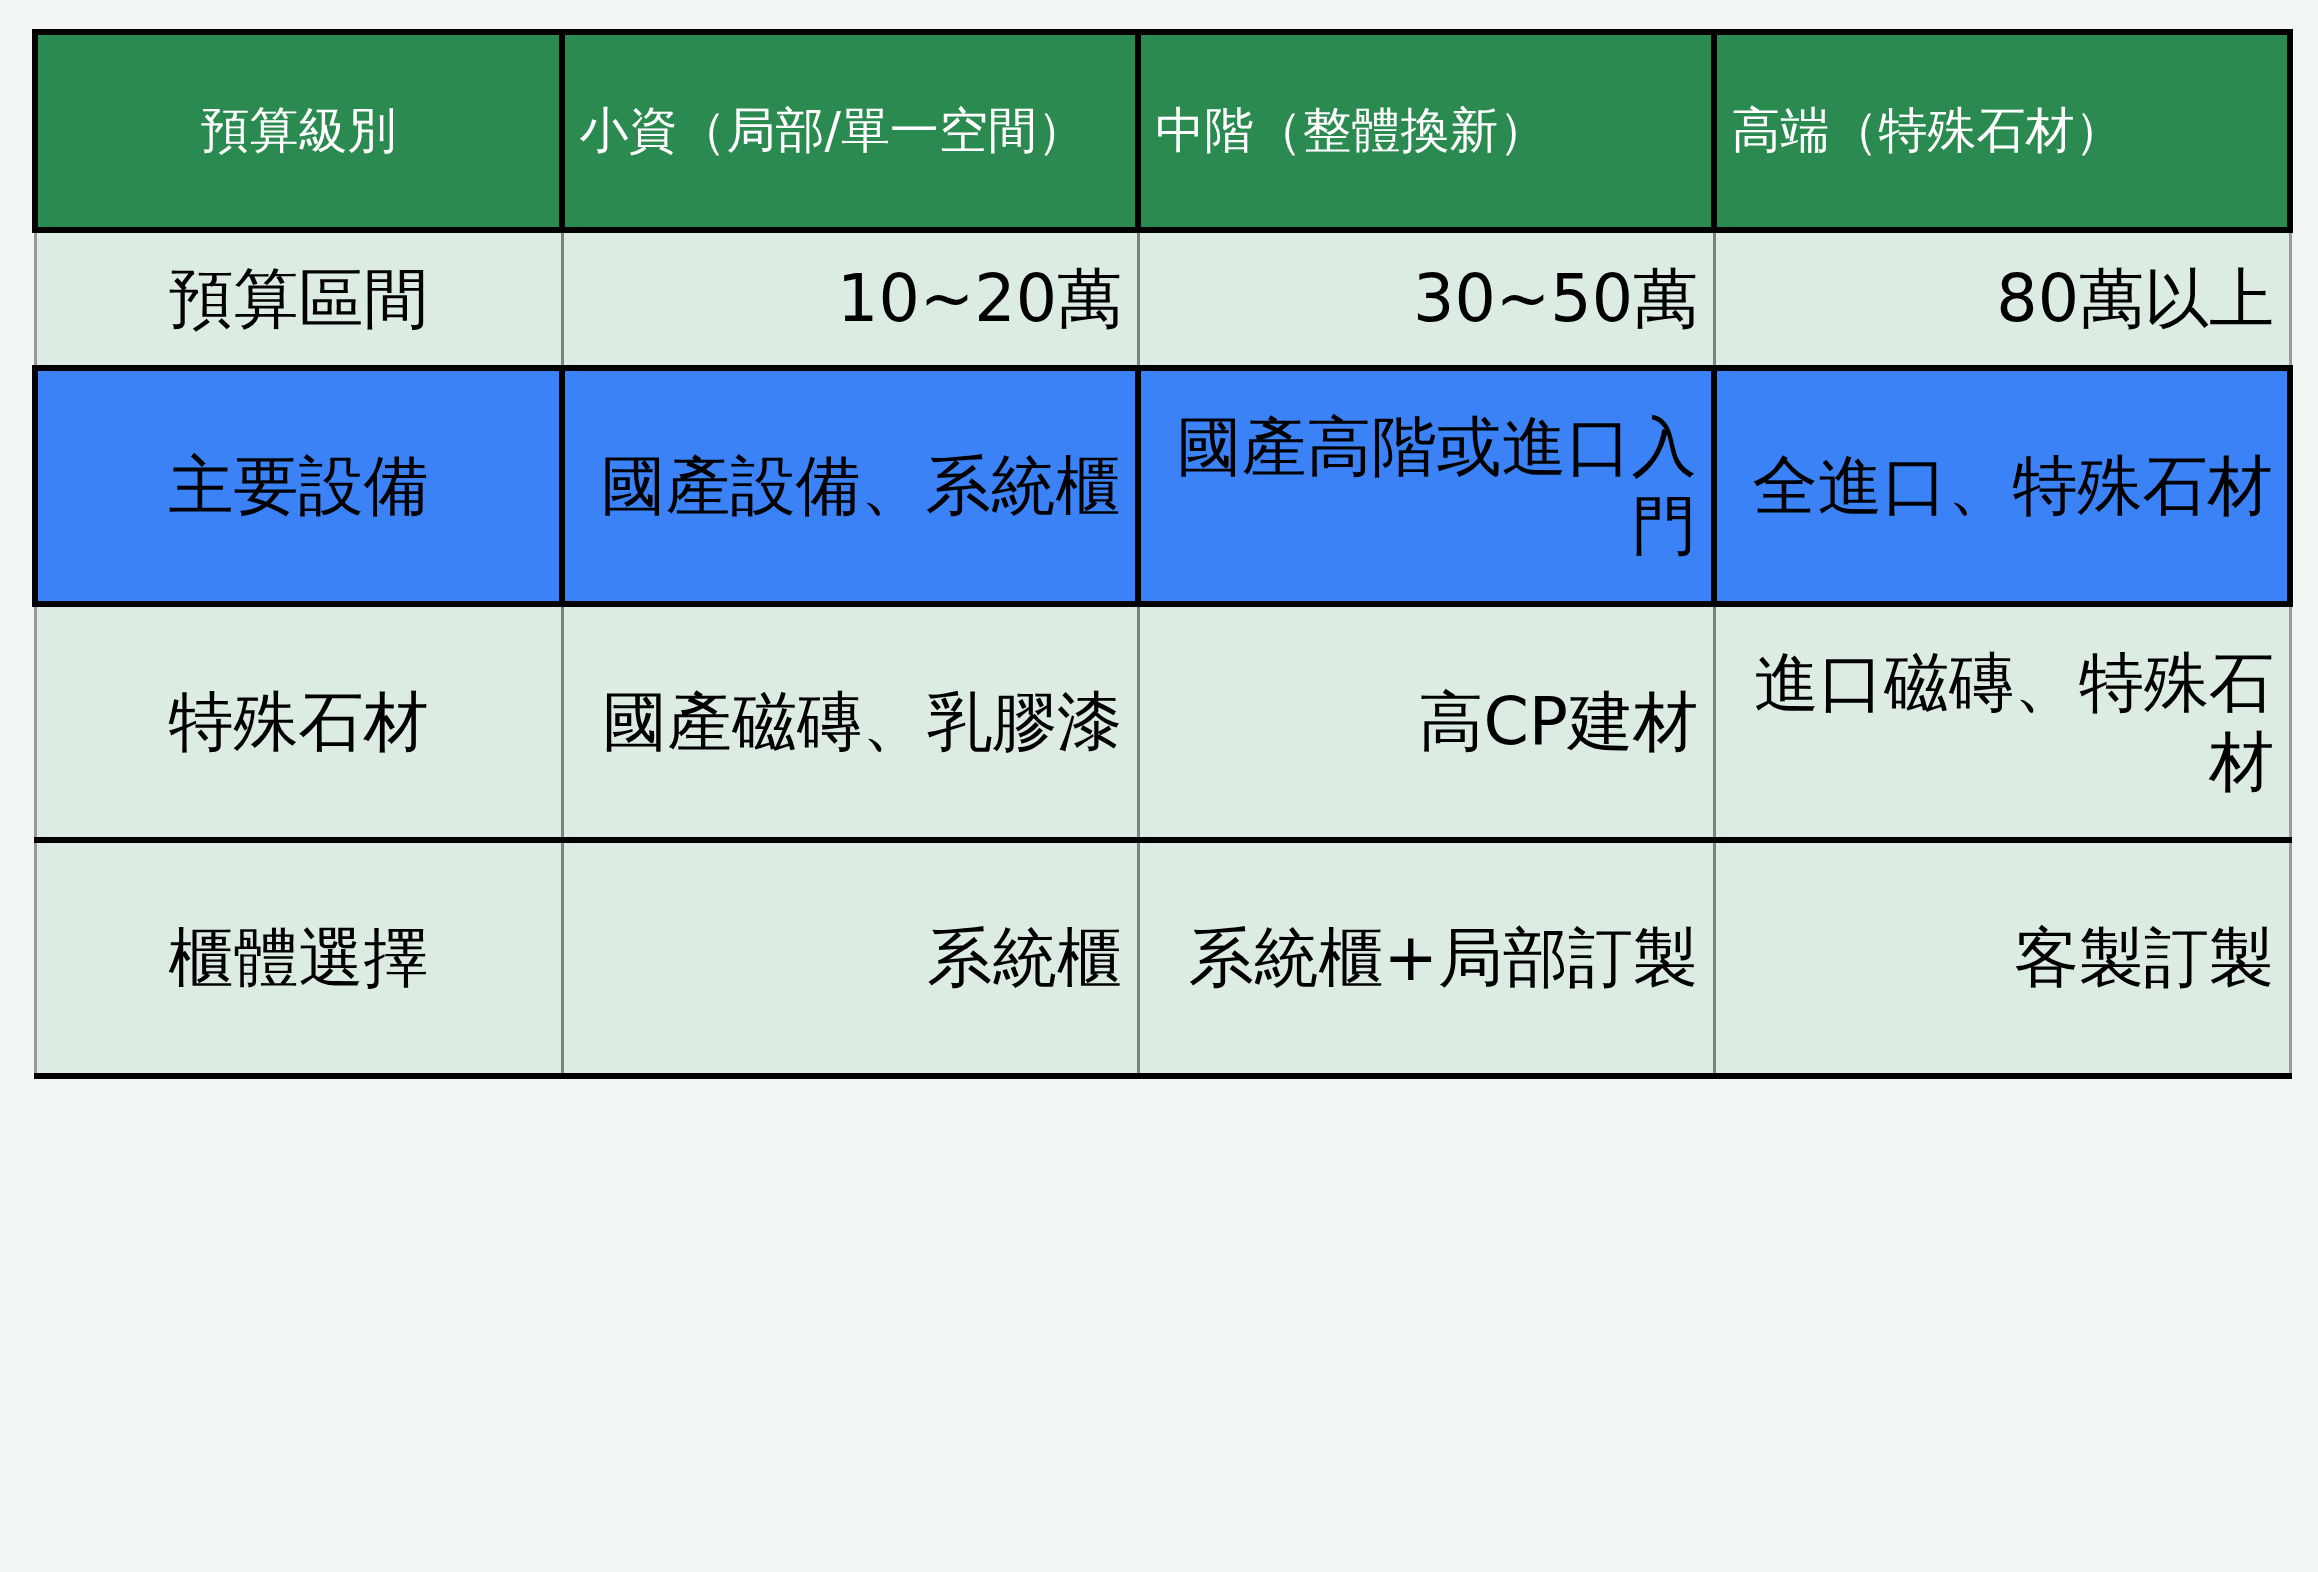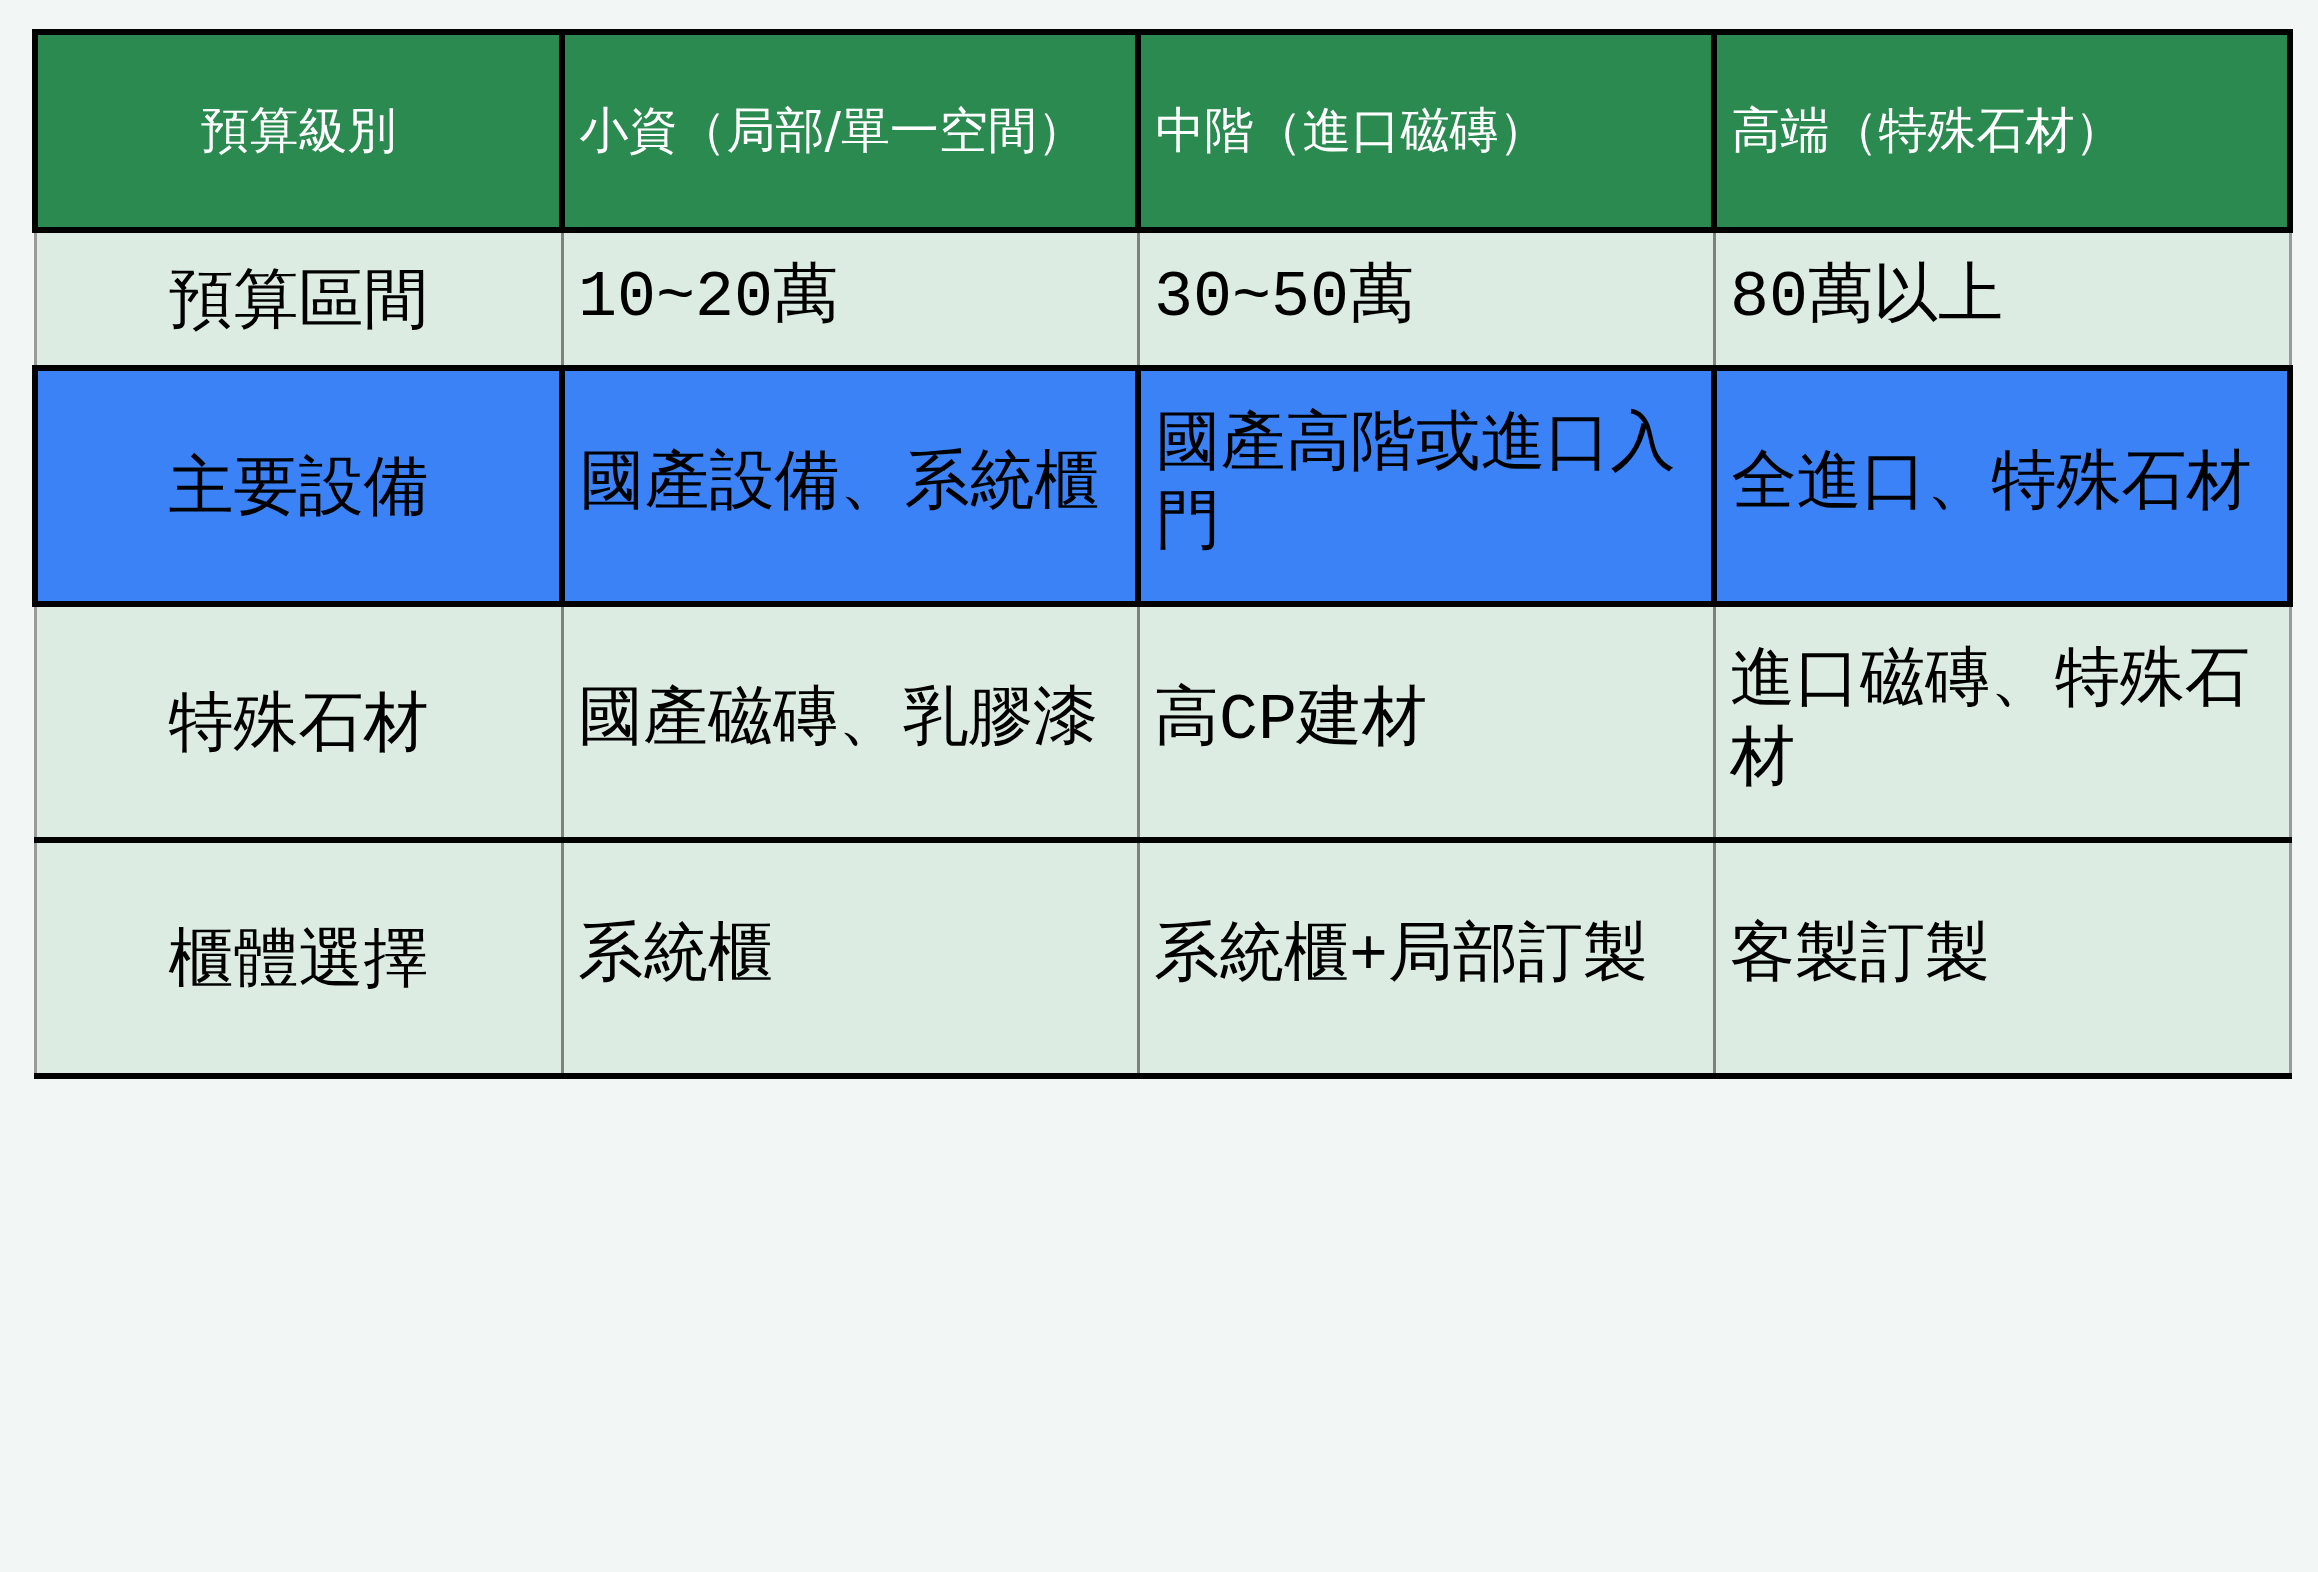--- a/index.html
+++ b/index.html
@@ -83,40 +83,40 @@
   
   tr.plain td.cell {
     background: #3b82f6;
     border-left: 6px solid #000000;
     border-right: 6px solid #000000;
     border-top: 6px solid #000000;
     border-bottom: 6px solid #000000;
   }
 
   td.cell.label { text-align: center; }
-  td.cell.value { text-align: left; font-family: Liberation Mono, monospace; }
+  td.cell.value { text-align: right; }
 </style>
 </head>
 <body>
 
 <div id="sheet">
 
   <table class="budget-table">
     <colgroup>
       <col class="c-label">
       <col class="c-data">
       <col class="c-data">
       <col class="c-data">
     </colgroup>
 
     <thead>
       <tr>
         <th class="hcell first">預算級別</th>
         <th class="hcell data">小資（局部/單一空間）</th>
-        <th class="hcell data">中階（進口磁磚）</th>
+        <th class="hcell data">中階（整體換新）</th>
         <th class="hcell data">高端（特殊石材）</th>
       </tr>
     </thead>
 
     <tbody>
 
       <tr class="tinted row-first">
         <td class="cell label edge-left">預算區間</td>
         <td class="cell value">10~20萬</td>
         <td class="cell value">30~50萬</td>

